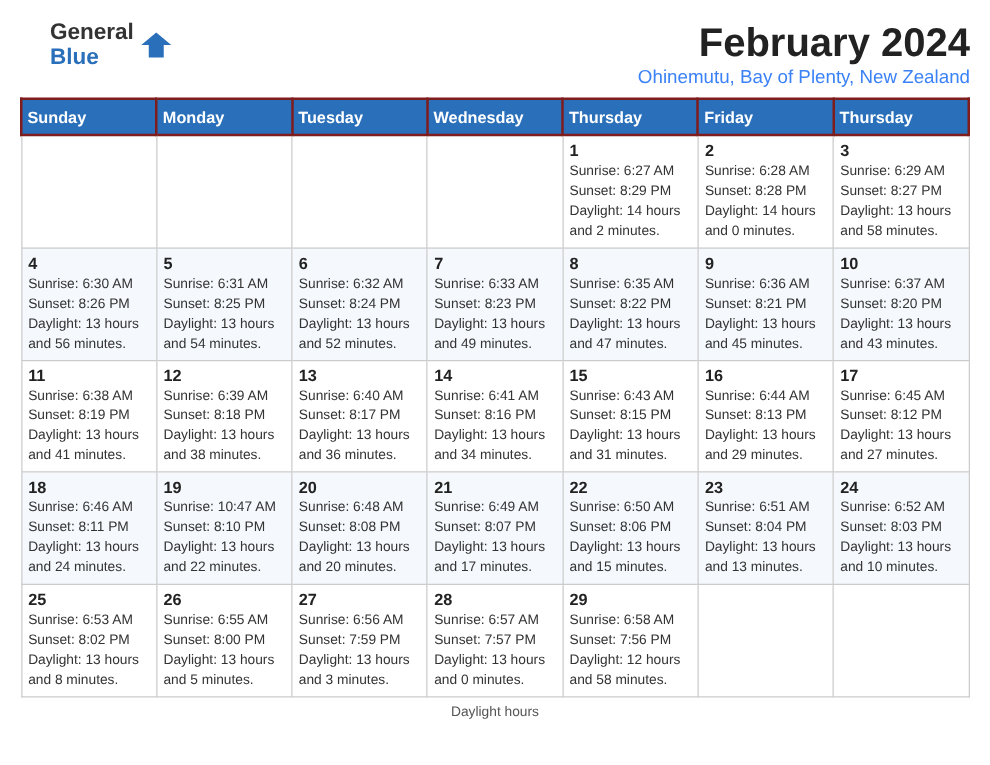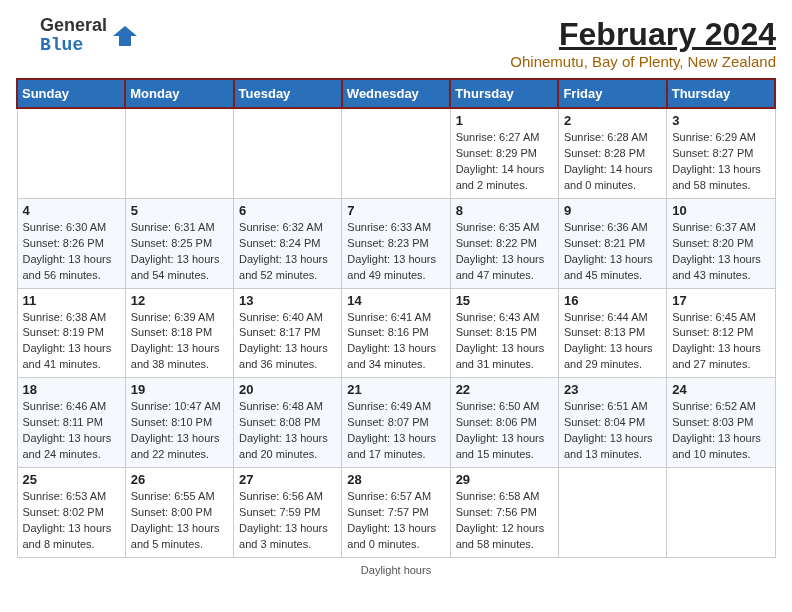--- a/index.html
+++ b/index.html
@@ -29,39 +29,37 @@
     }
     .logo-general {
       font-size: 18px;
       font-weight: bold;
       color: #333;
     }
     .logo-blue {
       font-size: 18px;
       font-weight: bold;
       color: #2a6fba;
-      font-family: Liberation Mono, monospace;
     }
     .logo-icon {
       width: 28px;
       height: 28px;
       margin-left: 2px;
     }
     .title-block {
       text-align: right;
     }
     .month-year {
       font-size: 32px;
       font-weight: bold;
       color: #222;
-      text-decoration: underline;
     }
     .location {
       font-size: 15px;
-      color: #a16207;
+      color: #3b82f6;
     }
     .calendar {
       width: 100%;
       border-collapse: collapse;
       font-size: 11px;
     }
     .calendar th {
       background: #2a6fba;
       color: #fff;
       padding: 6px 4px;

